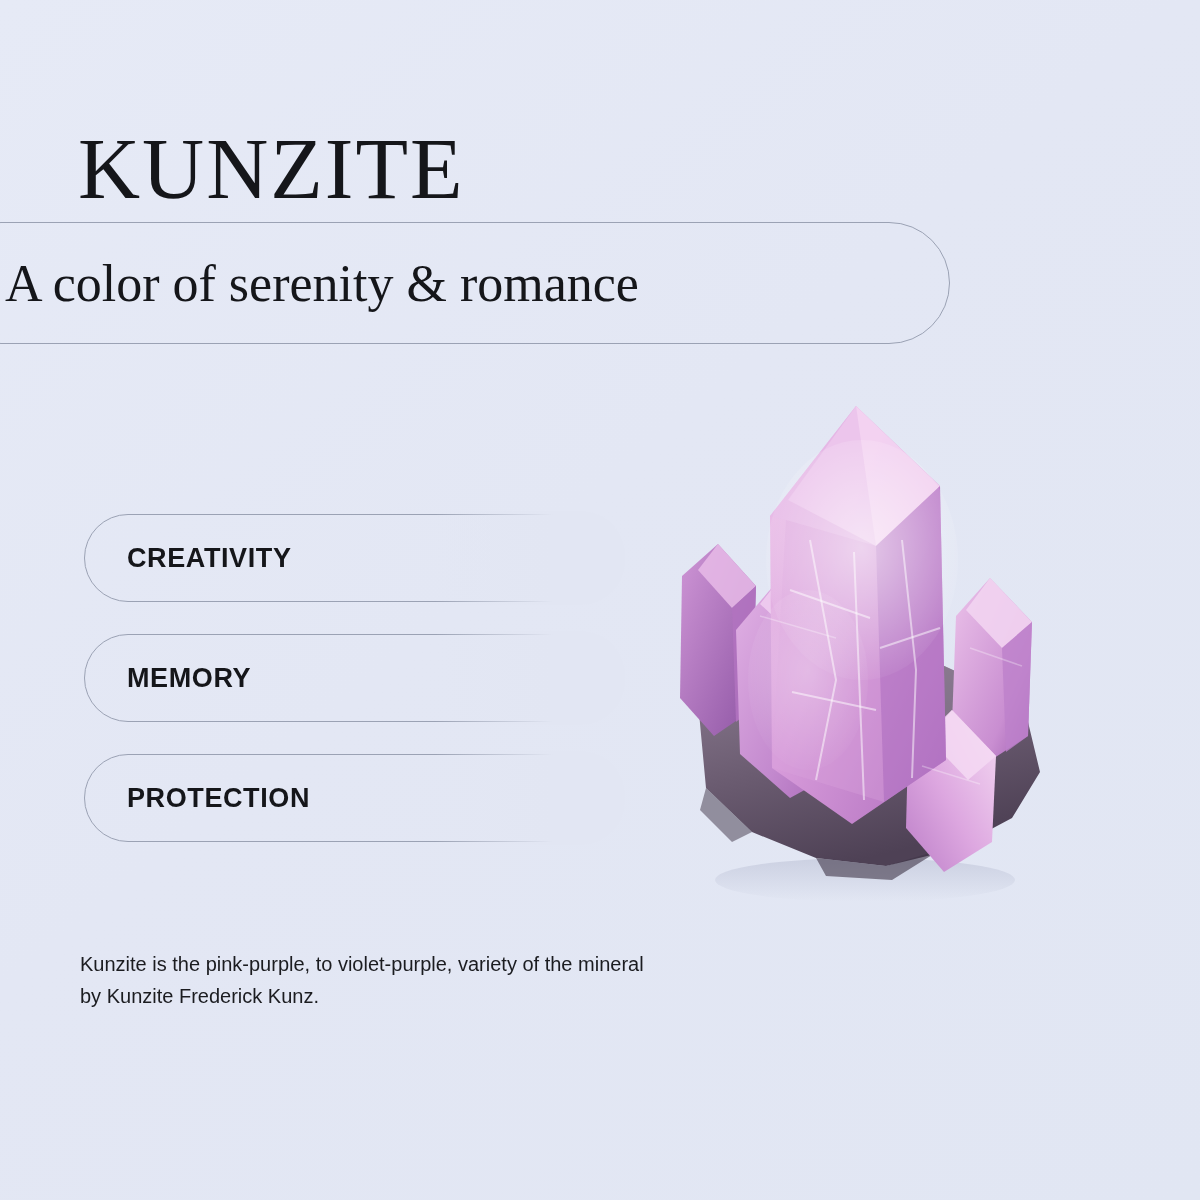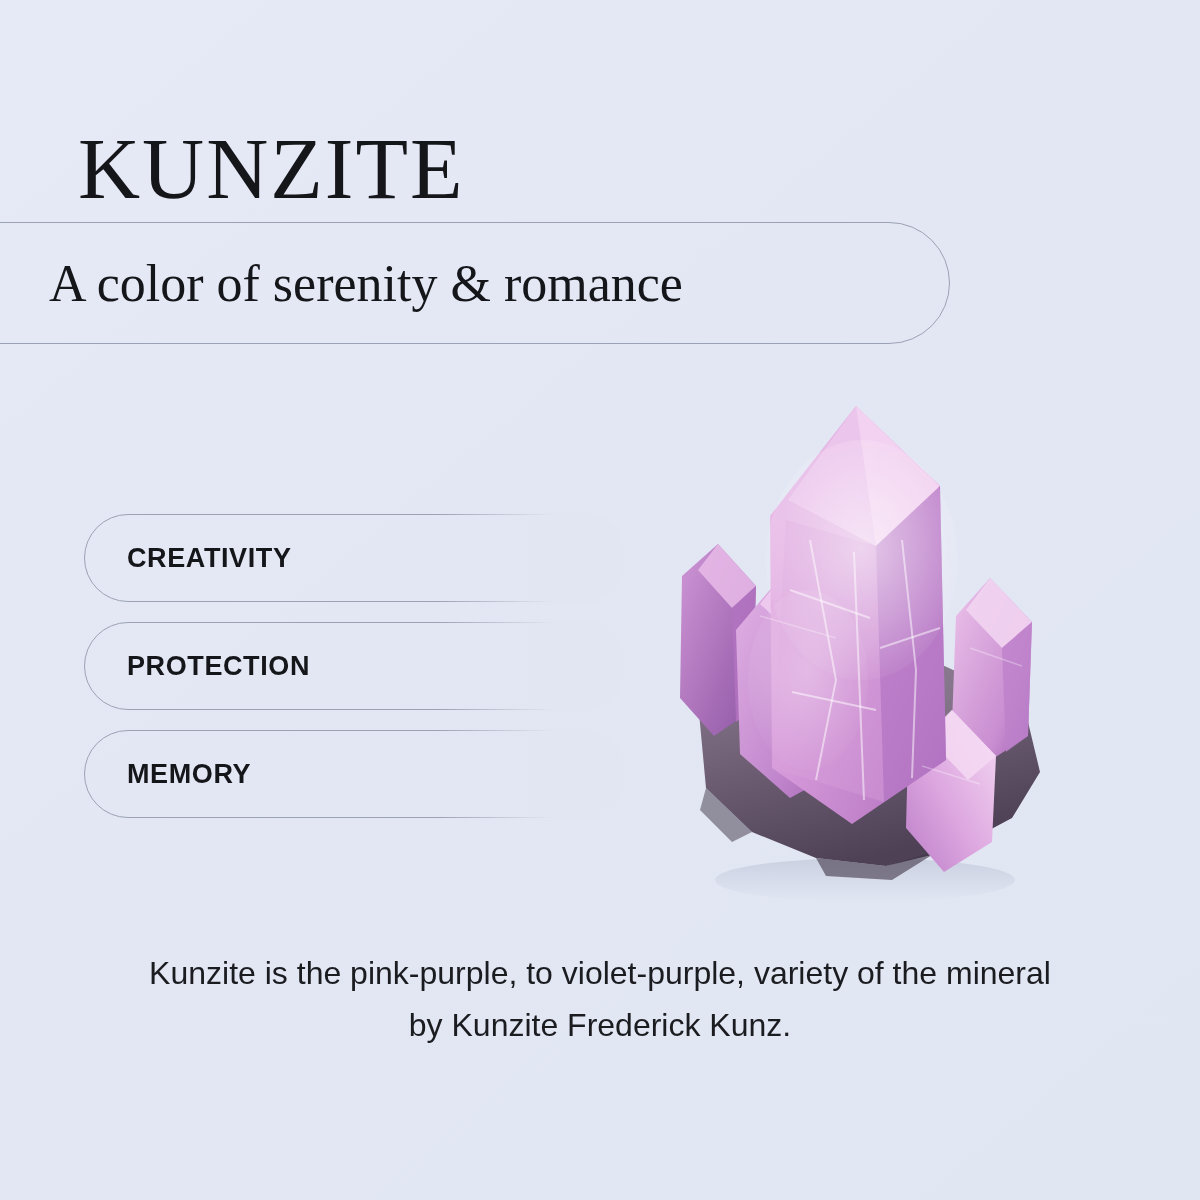--- a/index.html
+++ b/index.html
@@ -41,21 +41,21 @@
     top: 222px;
     width: 1010px;
     height: 122px;
     border: 1.5px solid #9ba2b4;
     border-radius: 61px;
     box-sizing: border-box;
     display: flex;
     align-items: center;
   }
   .tagline-text {
-    margin-left: 108px;
+    margin-left: 64px;
     font-family: "Liberation Serif", serif;
     font-size: 52px;
     color: #15161a;
     white-space: nowrap;
   }
 
   
   .traits {
     position: absolute;
     left: 84px;
@@ -64,21 +64,21 @@
   }
   .trait-pill {
     position: relative;
     width: 540px;
     height: 88px;
     border: 1.5px solid #9ba2b4;
     border-radius: 44px;
     box-sizing: border-box;
     display: flex;
     align-items: center;
-    margin-bottom: 20px;
+    margin-bottom: 32px;
     background: transparent;
   }
   .trait-pill::after {
     
     content: "";
     position: absolute;
     right: -2px;
     top: -4px;
     bottom: -4px;
     width: 190px;
@@ -103,22 +103,22 @@
     height: 530px;
   }
   .crystal-svg { display: block; width: 100%; height: 100%; }
 
   
   .description {
     position: absolute;
     left: 80px;
     right: 80px;
     top: 948px;
-    text-align: center;
-    font-size: 32px;
+    text-align: left;
+    font-size: 20px;
     line-height: 1.62;
     color: #1b1c20;
   }
   .description .line { display: block; }
 </style>
 </head>
 <body>
 
 <div class="page">
 
@@ -126,24 +126,24 @@
 
   <div class="tagline-pill">
     <span class="tagline-text">A color of serenity &amp; romance</span>
   </div>
 
   <div class="traits">
     <div class="trait-pill">
       <span class="trait-label">CREATIVITY</span>
     </div>
     <div class="trait-pill">
-      <span class="trait-label">PROTECTION</span>
+      <span class="trait-label">MEMORY</span>
     </div>
     <div class="trait-pill">
-      <span class="trait-label">MEMORY</span>
+      <span class="trait-label">PROTECTION</span>
     </div>
   </div>
 
   <div class="crystal-wrap">
     <svg class="crystal-svg" viewBox="0 0 440 530" xmlns="http://www.w3.org/2000/svg">
       <defs>
         <linearGradient id="gMain" x1="0" y1="0" x2="1" y2="1">
           <stop offset="0%" stop-color="#f0c9ec"></stop>
           <stop offset="45%" stop-color="#d79bda"></stop>
           <stop offset="100%" stop-color="#b06fbe"></stop>

